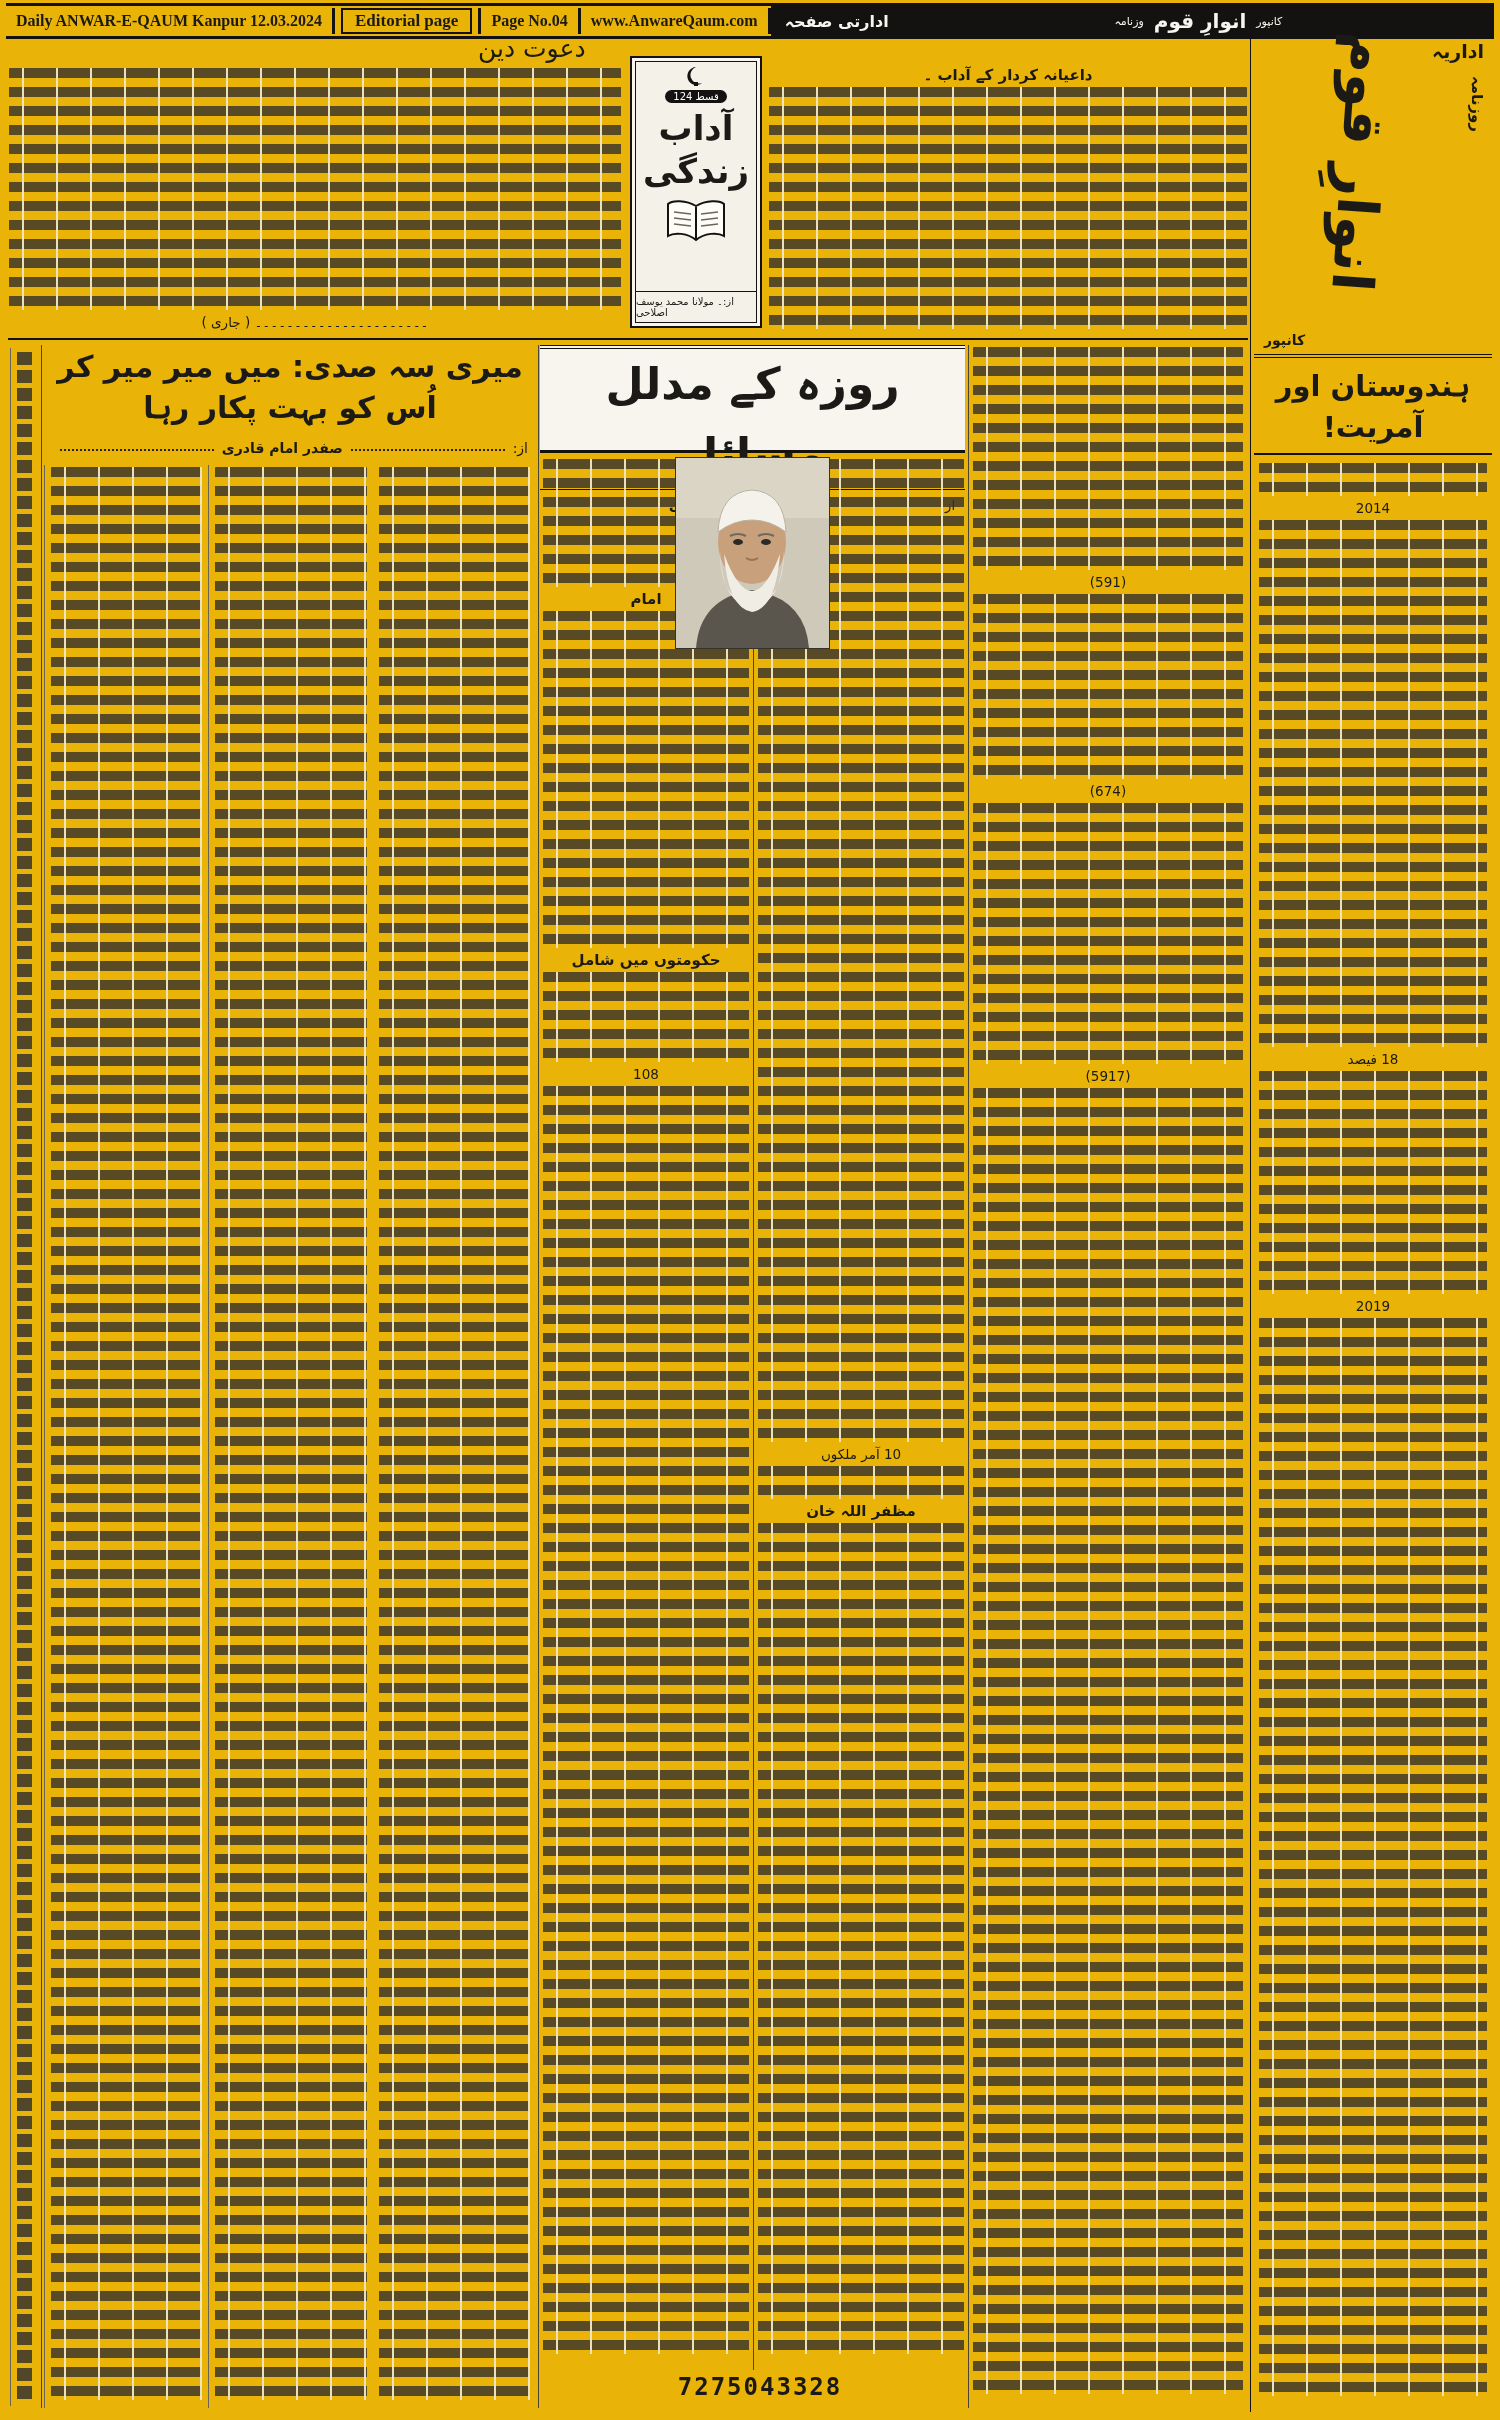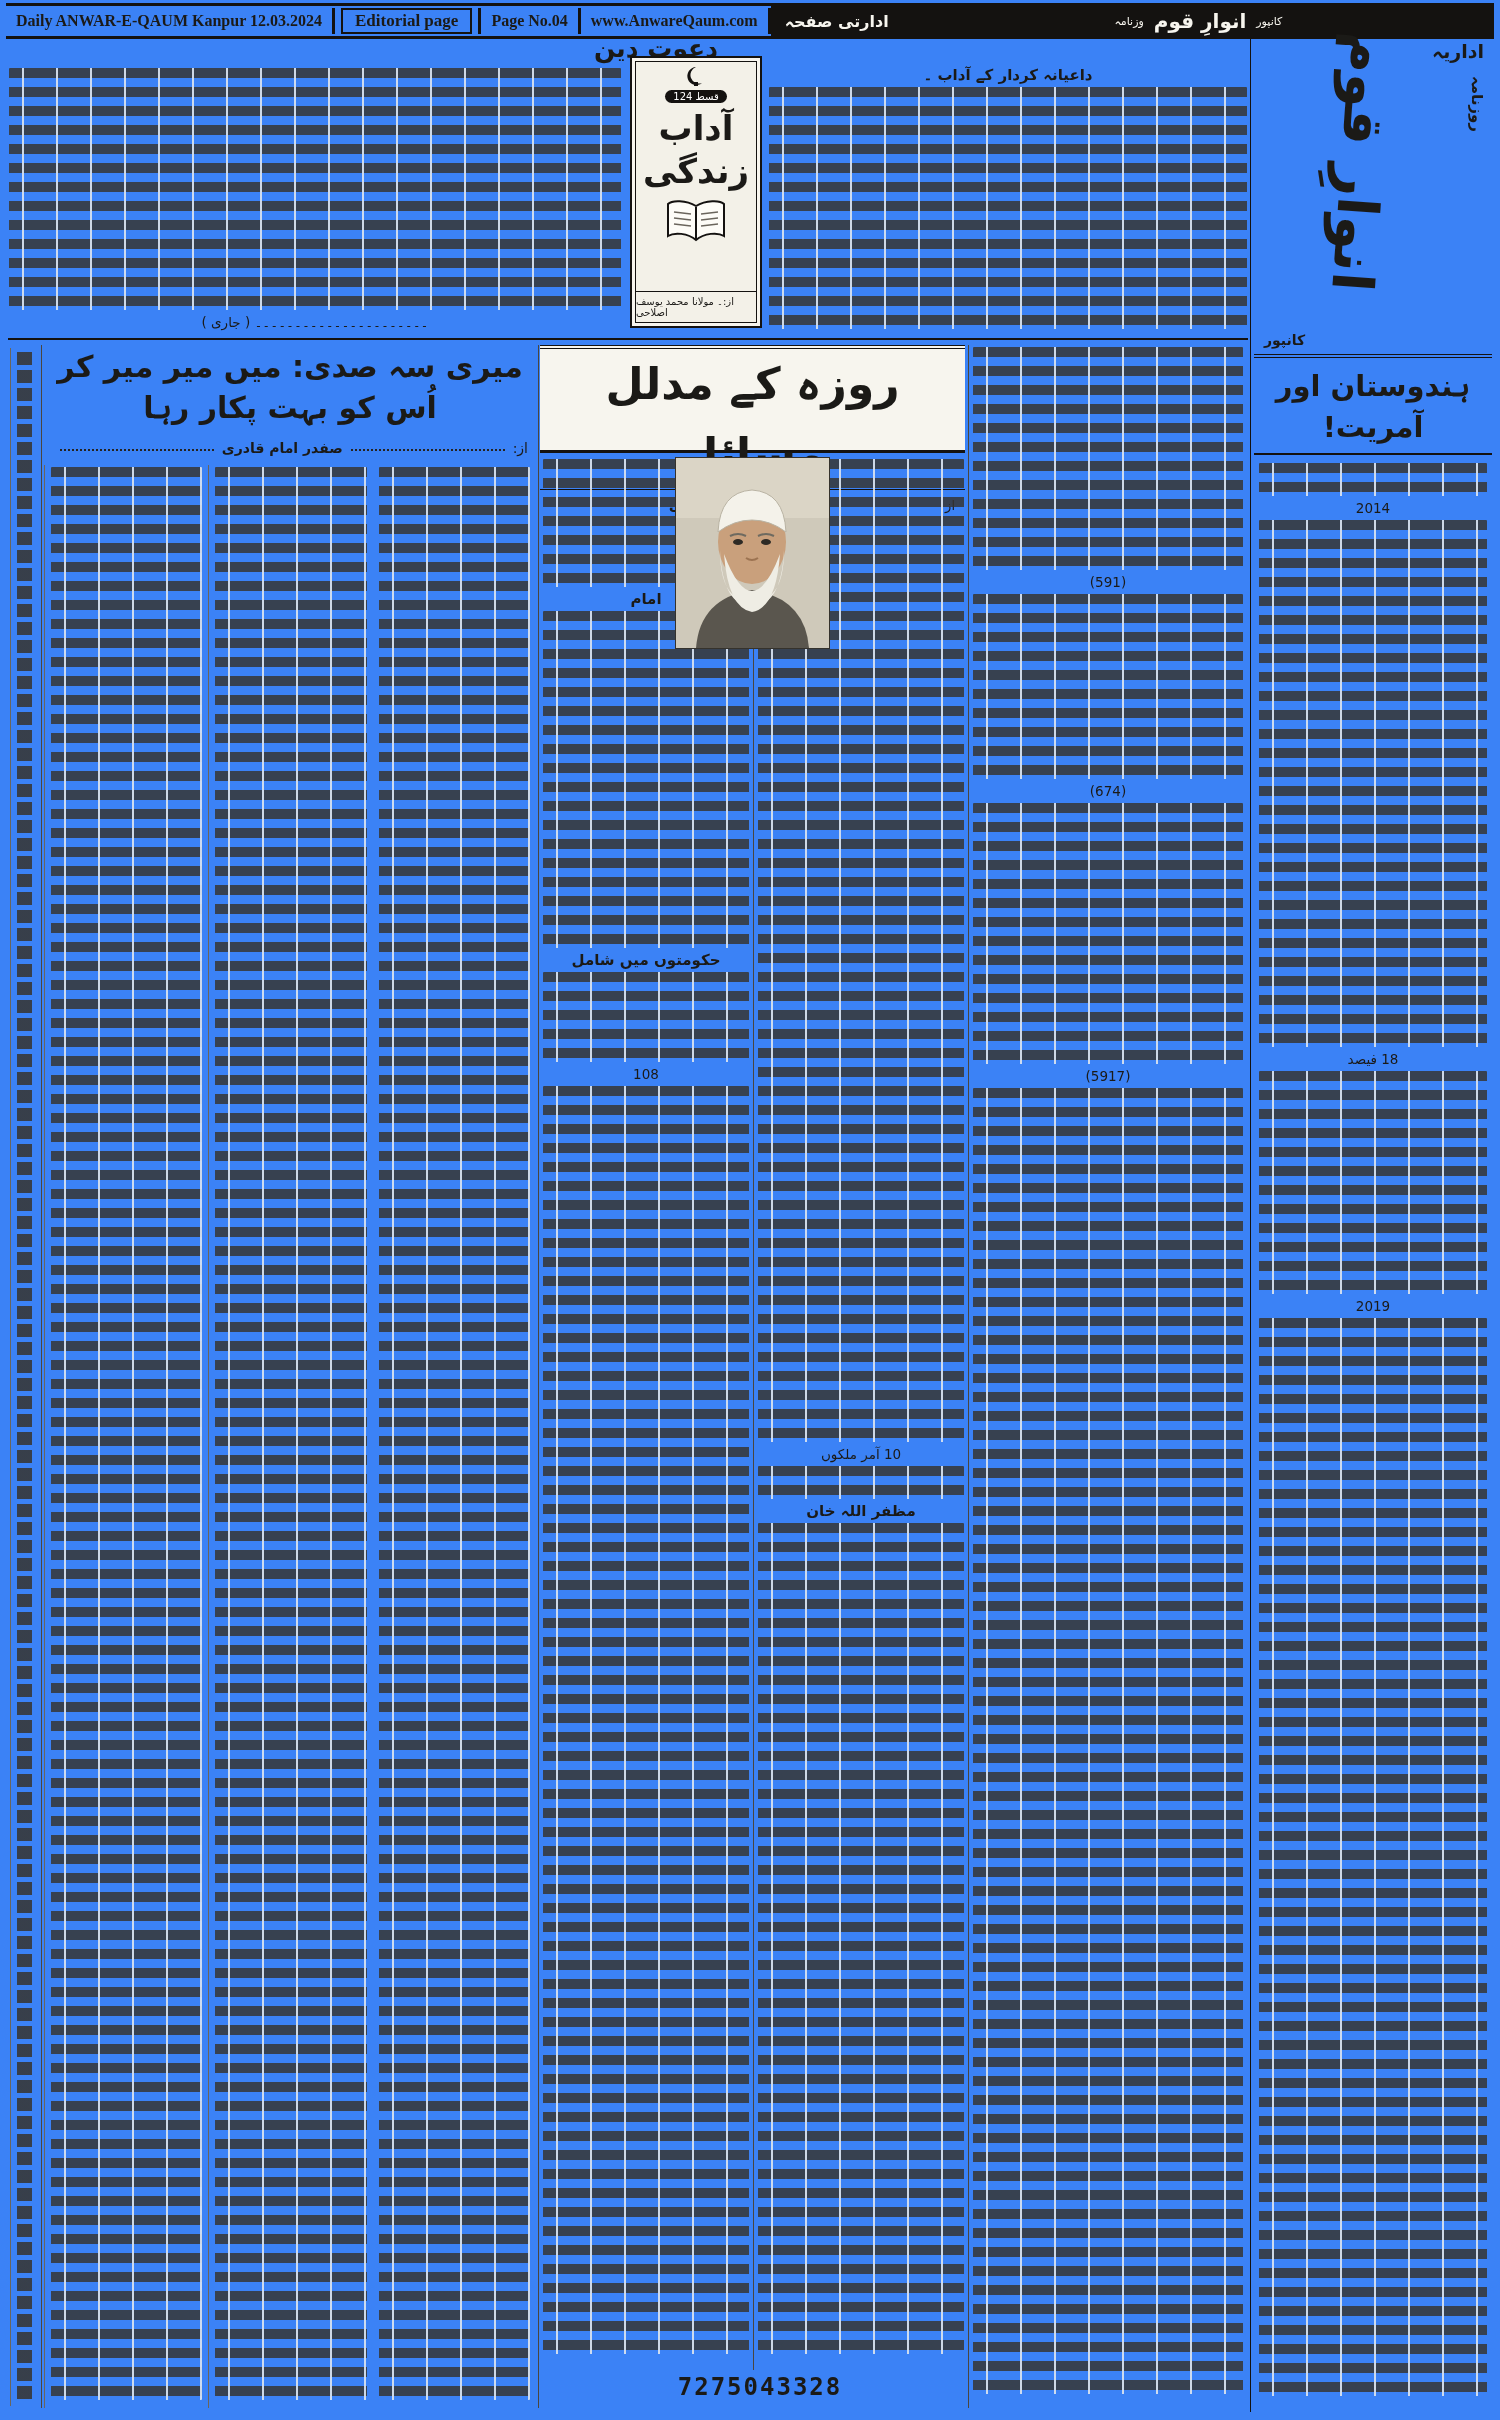--- a/index.html
+++ b/index.html
@@ -1,16 +1,16 @@
 <!DOCTYPE html>
 <html><head>
 <meta charset="utf-8">
 <style>
   html,body{margin:0;padding:0;background:#888;}
-  .page{position:relative;width:1500px;height:2420px;background:#3b82f6;margin:0 auto;
+  .page{position:relative;width:1500px;height:2420px;background:#eab308;margin:0 auto;
         font-family:"DejaVu Sans",sans-serif;color:#1b1a17;overflow:hidden;}
   
   .header{position:absolute;left:6px;right:6px;top:3px;height:30px;
           border-top:3px solid #141210;border-bottom:3px solid #141210;
           display:flex;align-items:stretch;}
   .hseg{display:flex;align-items:center;padding:0 10px;font-family:"Liberation Serif",serif;
         font-weight:bold;font-size:16px;white-space:nowrap;}
   .hsep{width:3px;background:#141210;margin:2px 0;}
   .hbox{border:2px solid #141210;margin:2px 6px;padding:0 12px;font-size:17px;}
   .hblack{background:#141210;color:#f7f5ee;font-family:"DejaVu Sans",sans-serif;
@@ -26,22 +26,22 @@
       repeating-linear-gradient(to right, rgba(247,245,238,0) 0 13px, rgba(247,245,238,.95) 13px 15px, rgba(247,245,238,0) 15px 34px),
       repeating-linear-gradient(to bottom, #37332c 0 10px, rgba(0,0,0,0) 10px 19px);}
   .stripes-v{opacity:.85;
     background-image:repeating-linear-gradient(to bottom, #37332c 0 13px, rgba(0,0,0,0) 13px 18px);}
   .tline{direction:rtl;font-size:13.5px;line-height:19px;text-align:center;
          white-space:nowrap;overflow:hidden;}
   .tline.bold{font-weight:bold;font-size:15px;}
   .col{position:absolute;}
   
   .top-article{position:absolute;left:8px;top:36px;width:1240px;height:300px;}
-  .top-title{position:absolute;left:470px;top:-2px;width:240px;text-align:right;
-             direction:rtl;font-size:25px;font-weight:bold;}
+  .top-title{position:absolute;left:470px;top:-2px;width:240px;text-align:left;
+             direction:rtl;font-size:25px;font-weight:normal;}
   .ornate-box{position:absolute;left:622px;top:20px;width:132px;height:272px;
               border:2px solid #141210;box-shadow:inset 0 0 0 3px #f7f5ee, inset 0 0 0 4px #141210;
               display:flex;flex-direction:column;align-items:center;padding:8px 4px;box-sizing:border-box;
               background:#f3f1e8;}
   .episode-badge{background:#141210;color:#fff;border-radius:12px;font-size:10px;
                  direction:rtl;padding:1px 8px;margin:4px 0;}
   .box-word{direction:rtl;font-weight:bold;font-size:34px;line-height:1.25;}
   .box-byline{direction:rtl;font-size:10px;text-align:left;margin-top:auto;border-top:1px solid #141210;padding-top:4px;}
   
   .left-article{position:absolute;left:44px;top:345px;width:492px;height:2063px;}

